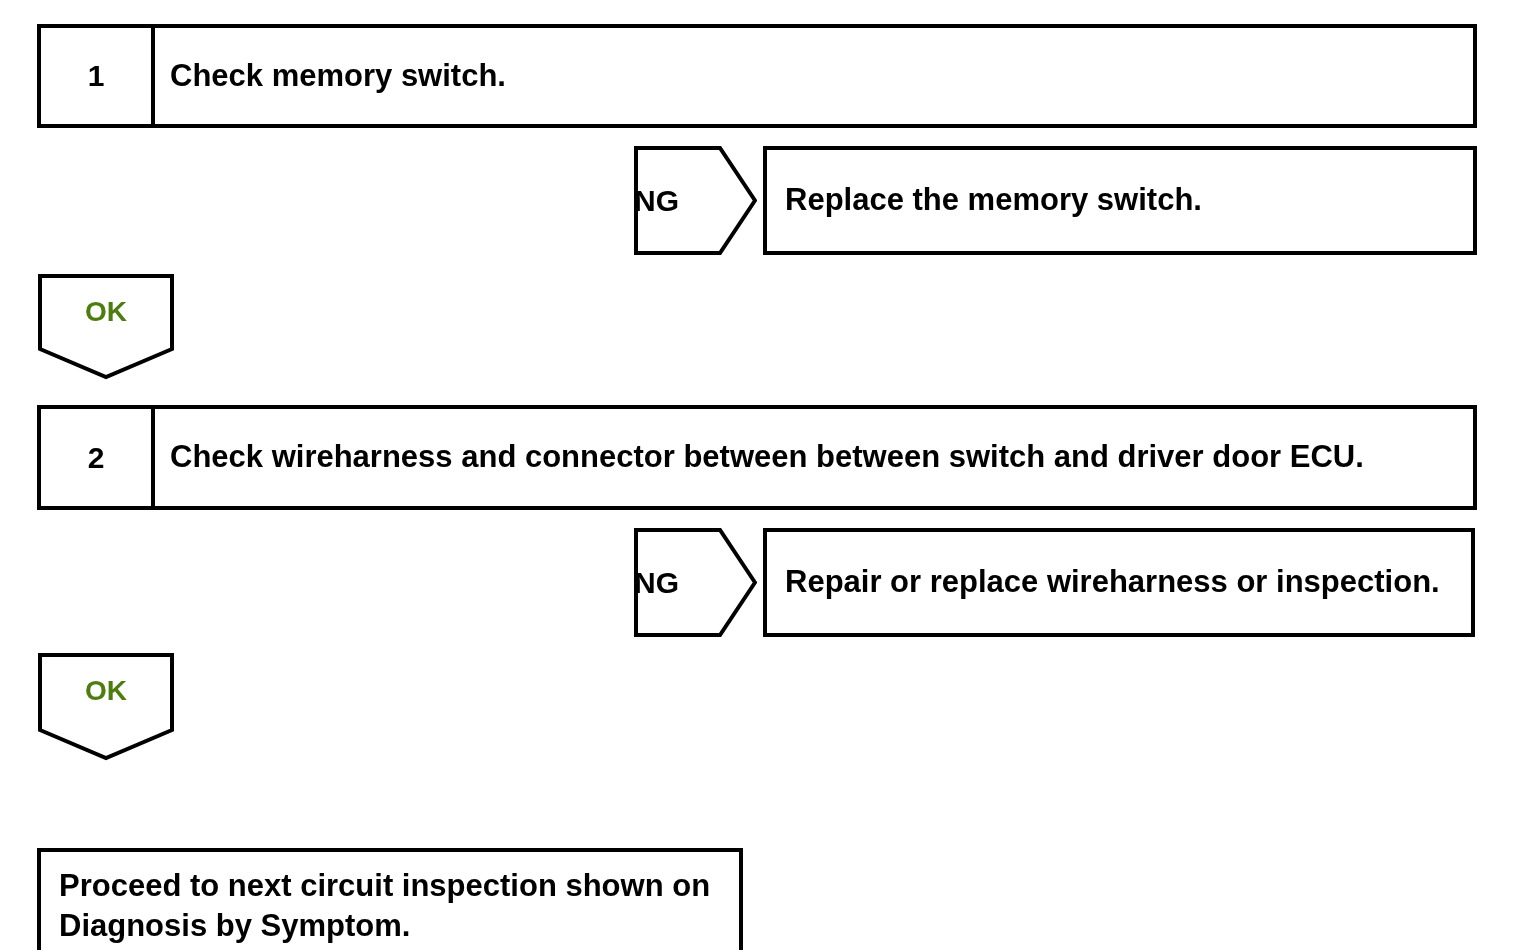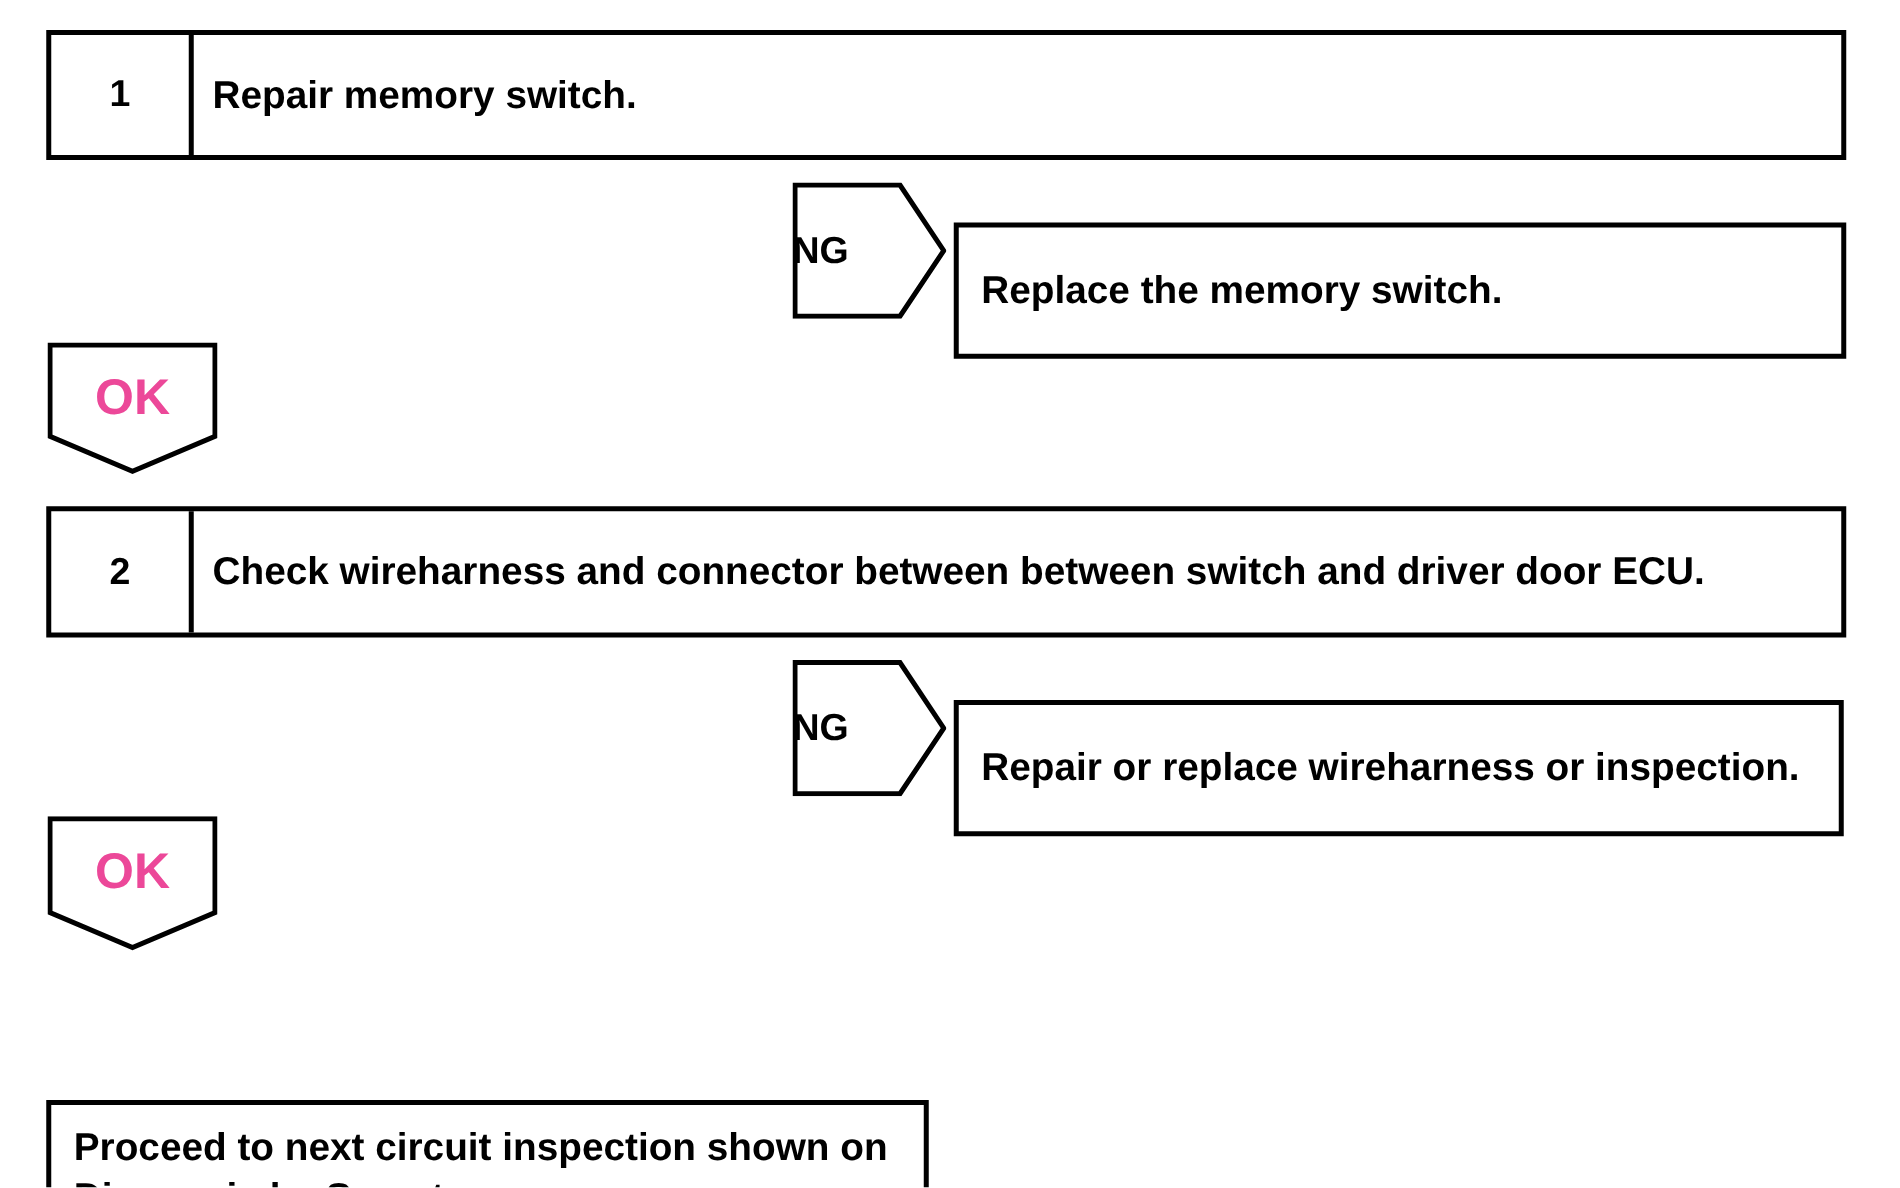--- a/index.html
+++ b/index.html
@@ -62,21 +62,20 @@
     border: 4px solid #000000;
     background: #ffffff;
     display: flex;
     align-items: center;
     padding-left: 18px;
     padding-right: 10px;
     font-size: 31px;
     font-weight: bold;
     color: #000000;
     line-height: 1.05;
-    margin-top: 32px;
   }
   .plain-box.multiline {
     align-items: flex-start;
     padding-top: 14px;
     line-height: 1.30;
     white-space: pre-line;
   }
 
   
   .ng-shape {
@@ -99,37 +98,37 @@
 
   
   .ok-shape {
     position: absolute;
   }
   .ok-shape svg {
     display: block;
   }
   .ok-label {
     position: absolute;
-    font-size: 40px;
+    font-size: 28px;
     font-weight: bold;
-    color: #ec4899;
+    color: #4d7c0f;
     left: 0;
     top: 22px;
     width: 100%;
     text-align: center;
   }
 </style>
 </head>
 <body>
 
 <div id="canvas">
 
   <div class="node step-box" style="left:37px; top:24px; width:1440px; height:104px;">
     <div class="step-num">1</div>
-    <div class="step-text">Repair memory switch.</div>
+    <div class="step-text">Check memory switch.</div>
   </div>
 
   <div class="ng-shape" style="left:634px; top:146px; width:123px; height:109px;">
     <svg width="123" height="109" viewBox="0 0 123 109">
       <polygon points="2,2 86,2 121,54.5 86,107 2,107" fill="#ffffff" stroke="#000000" stroke-width="4" stroke-linejoin="miter"></polygon>
     </svg>
     <div class="ng-label">NG</div>
   </div>
 
   <div class="node plain-box" style="left:763px; top:146px; width:714px; height:109px;">

